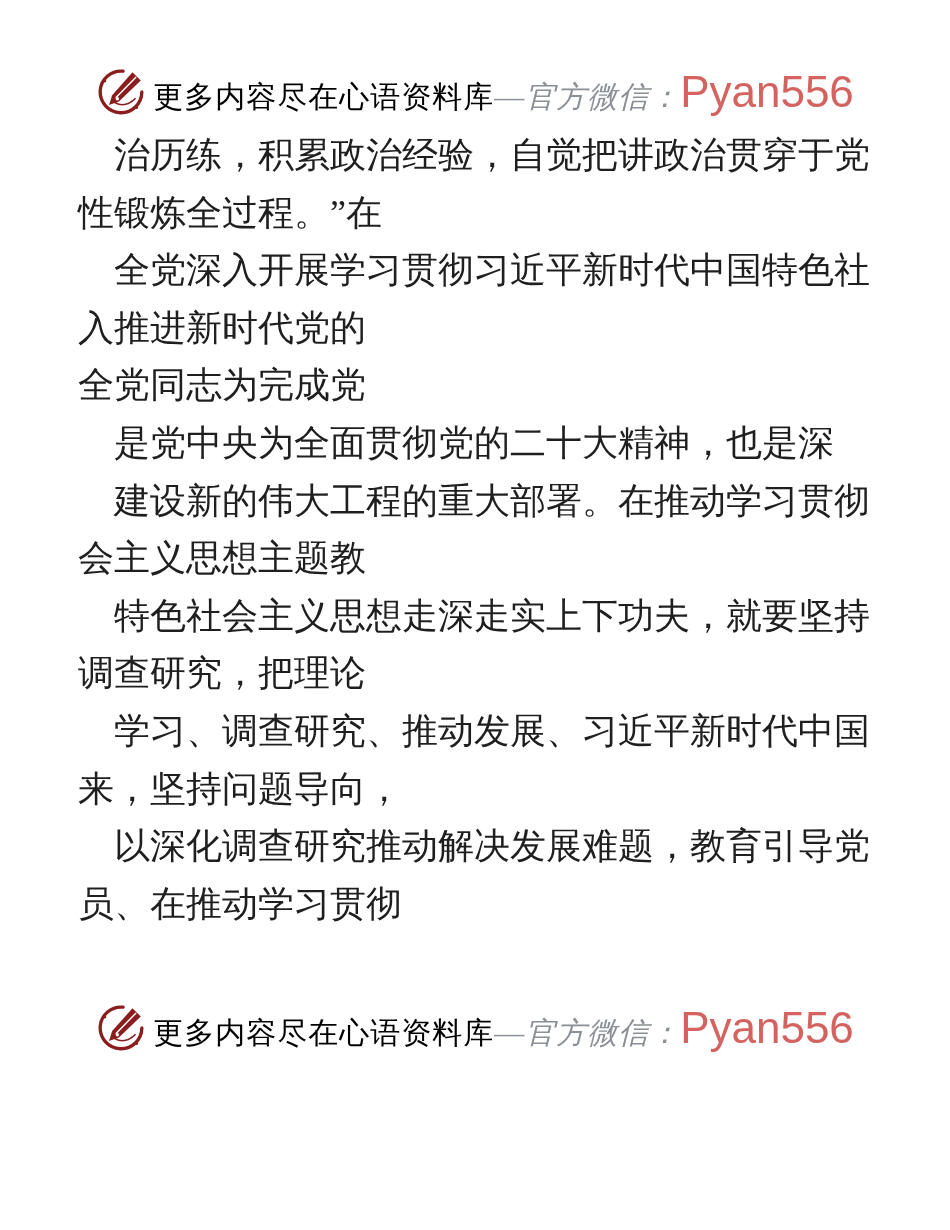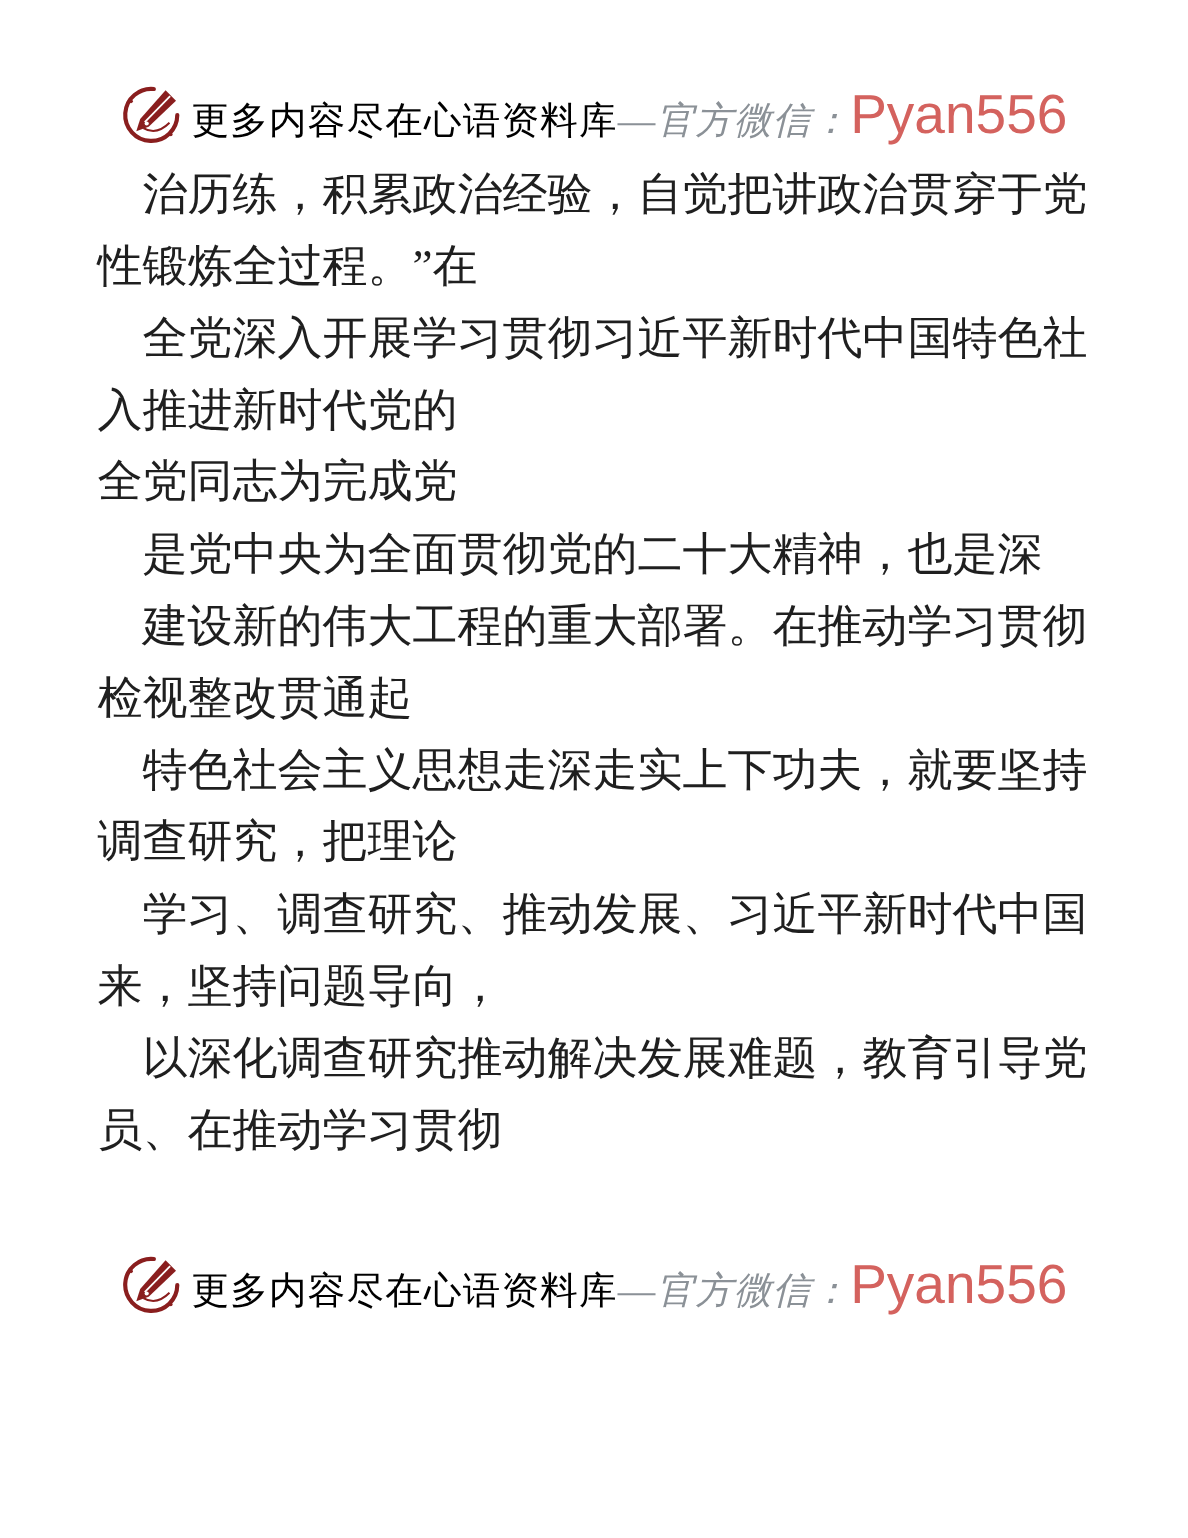--- a/index.html
+++ b/index.html
@@ -69,21 +69,21 @@
 </div>
 
 <div class="doc" id="doc-lines">
     <div class="line indent">治历练，积累政治经验，自觉把讲政治贯穿于党</div>
     <div class="line">性锻炼全过程。”在</div>
     <div class="line indent">全党深入开展学习贯彻习近平新时代中国特色社</div>
     <div class="line">入推进新时代党的</div>
     <div class="line">全党同志为完成党</div>
     <div class="line indent">是党中央为全面贯彻党的二十大精神，也是深</div>
     <div class="line indent">建设新的伟大工程的重大部署。在推动学习贯彻</div>
-    <div class="line">检视整改贯通起</div>
+    <div class="line">会主义思想主题教</div>
     <div class="line indent">特色社会主义思想走深走实上下功夫，就要坚持</div>
     <div class="line">调查研究，把理论</div>
     <div class="line indent">学习、调查研究、推动发展、习近平新时代中国</div>
     <div class="line">来，坚持问题导向，</div>
     <div class="line indent">以深化调查研究推动解决发展难题，教育引导党</div>
     <div class="line">员、在推动学习贯彻</div>
   </div>
 
 <div class="watermark footer">
   <svg class="logo" viewBox="0 0 48 48">

